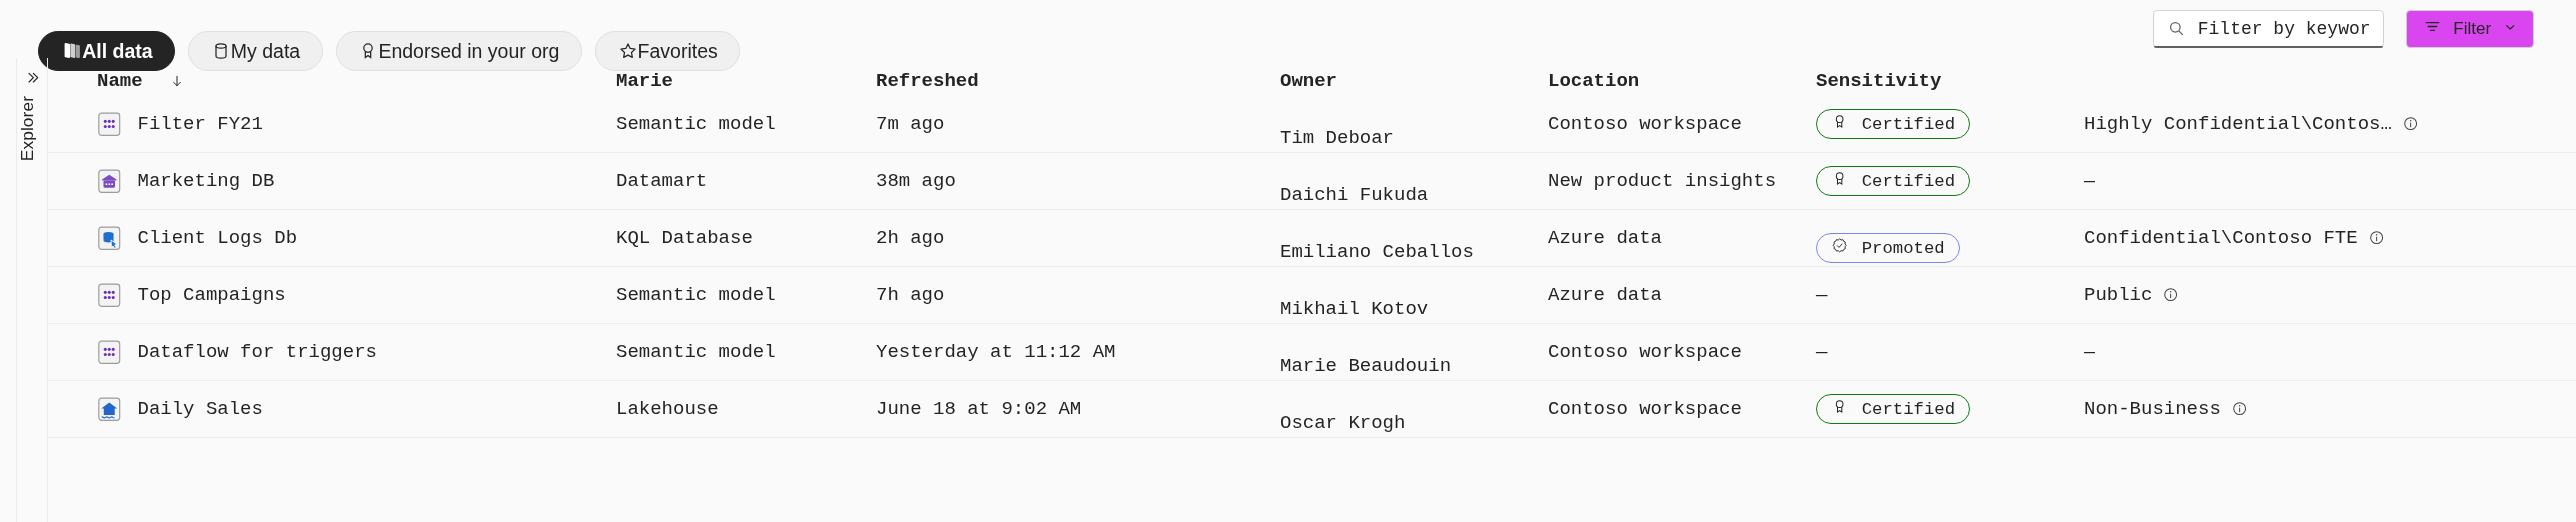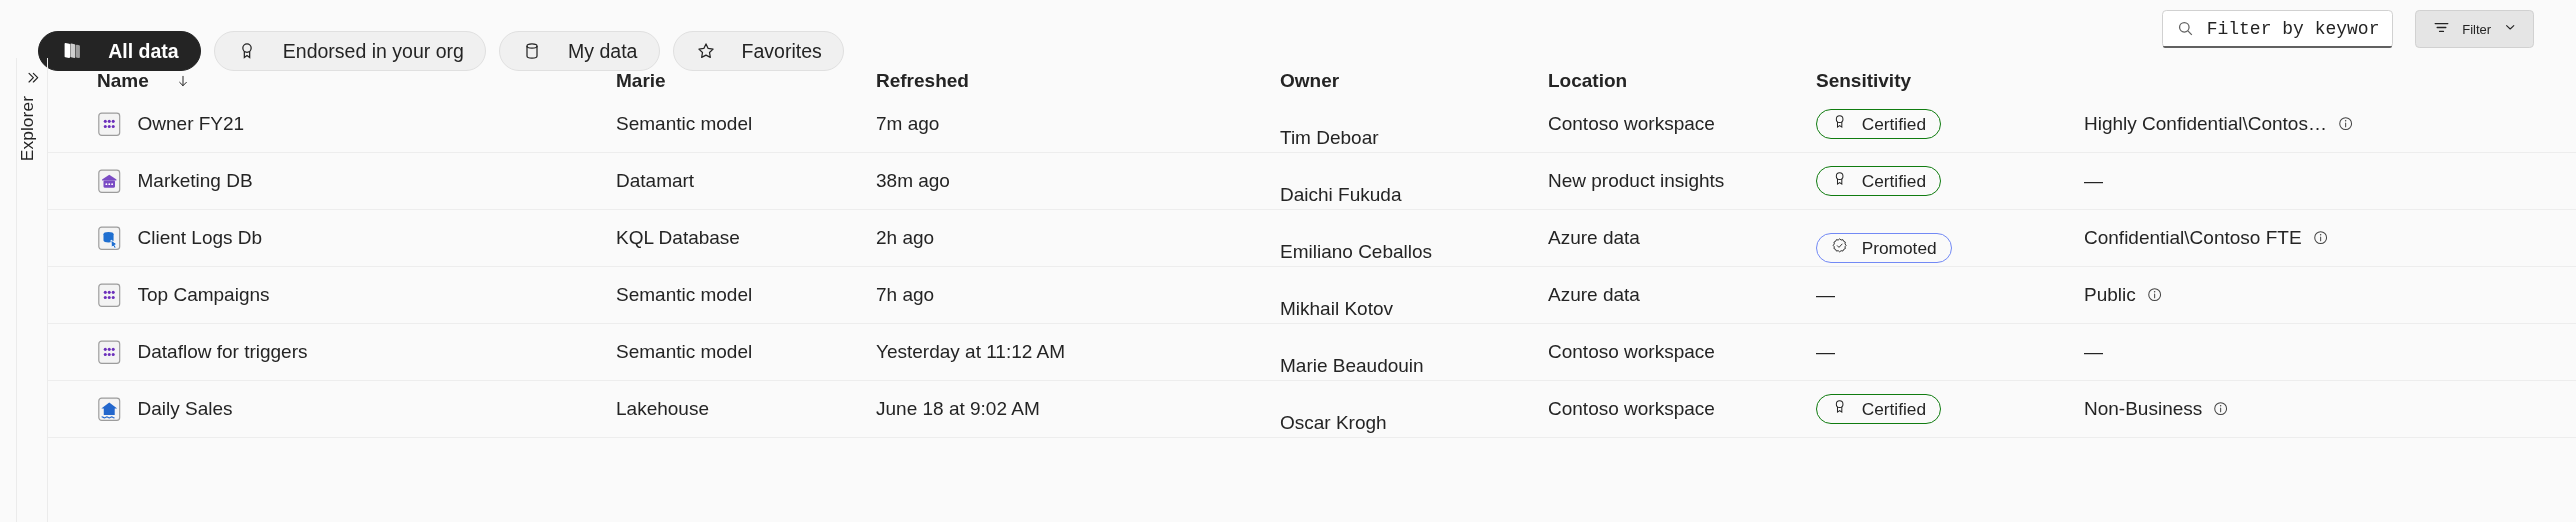--- a/index.html
+++ b/index.html
@@ -24,21 +24,21 @@
     height: 58px;
     display: flex;
     align-items: center;
     padding: 0 42px 0 38px;
     box-sizing: border-box;
   }
   .pill-group { display: flex; align-items: center; gap: 13px; }
   .pill {
     display: inline-flex;
     align-items: center;
-    gap: 26px;
+    gap: 0;
     height: 40px;
     padding: 0 21.6px;
     border-radius: 20px;
     background: #f0f0f0;
     border: 0.7px solid #e0e0e0;
     font-size: 19.5px;
     color: #242424;
     cursor: pointer;
     white-space: nowrap;
     box-sizing: border-box;
@@ -91,24 +91,24 @@
     padding: 0;
   }
   .search-input::placeholder { color: #242424; opacity: 1; }
 
   .filter-btn {
     display: inline-flex;
     align-items: center;
     gap: 11.5px;
     height: 38px;
     padding: 0 16px;
-    background: #e5e5e5;
+    background: #d946ef;
     border: 0.7px solid #d1d1d1;
     border-radius: 4.3px;
-    font-size: 13px;
+    font-size: 17px;
     color: #242424;
     cursor: pointer;
     box-sizing: border-box;
     white-space: nowrap;
   }
 
   
   .rail {
     position: absolute;
     top: 58px;
@@ -156,20 +156,21 @@
     overflow: hidden;
   }
   .row {
     display: flex;
     align-items: center;
     height: 57px;
     padding-left: 49px;
     padding-right: 42px;
     box-sizing: border-box;
     border-bottom: 0.7px solid #ededed;
+    font-family: Liberation Mono, monospace;
   }
   .row.header {
     height: 38px;
     border-bottom: none;
     font-weight: 600;
     color: #242424;
     font-size: 19px;
     align-items: flex-end;
     padding-bottom: 4.3px;
   }
@@ -230,35 +231,35 @@
             <path d="M10.4 4.9c0-.6.5-1 1.1-.9l3.6.7c.5.1.8.5.8 1v13.4c0 .6-.5 1-1.1.9l-3.6-.7a1 1 0 0 1-.8-1V4.9Z" fill="#ffffff" opacity=".78"></path>
             <path d="M16.6 6.1c0-.6.5-1 1.1-.9l2.5.5c.5.1.8.5.8 1v12.5c0 .6-.5 1-1.1.9l-2.5-.5a1 1 0 0 1-.8-1V6.1Z" fill="#ffffff" opacity=".56"></path>
           </svg>
         </span>
         <span>All data</span>
       </div>
 
       <div class="pill">
         <span class="glyph">
           <svg width="20" height="20" viewBox="0 0 24 24" fill="none" stroke="#242424" stroke-width="1.5">
+            <ellipse cx="12" cy="6" rx="6" ry="2.6"></ellipse>
+            <path d="M6 6v12c0 1.4 2.7 2.6 6 2.6s6-1.2 6-2.6V6"></path>
+          </svg>
+        </span>
+        <span>My data</span>
+      </div>
+
+      <div class="pill">
+        <span class="glyph">
+          <svg width="20" height="20" viewBox="0 0 24 24" fill="none" stroke="#242424" stroke-width="1.5">
             <circle cx="12" cy="8.5" r="5"></circle>
             <path d="M8.8 12.6v7.2l3.2-2.3 3.2 2.3v-7.2"></path>
           </svg>
         </span>
         <span>Endorsed in your org</span>
-      </div>
-
-      <div class="pill">
-        <span class="glyph">
-          <svg width="20" height="20" viewBox="0 0 24 24" fill="none" stroke="#242424" stroke-width="1.5">
-            <ellipse cx="12" cy="6" rx="6" ry="2.6"></ellipse>
-            <path d="M6 6v12c0 1.4 2.7 2.6 6 2.6s6-1.2 6-2.6V6"></path>
-          </svg>
-        </span>
-        <span>My data</span>
       </div>
 
       <div class="pill">
         <span class="glyph">
           <svg width="20" height="20" viewBox="0 0 24 24" fill="none" stroke="#242424" stroke-width="1.5" stroke-linejoin="round">
             <path d="M12 3.5l2.6 5.4 5.9.8-4.3 4.1 1 5.9-5.2-2.8-5.2 2.8 1-5.9L3.5 9.7l5.9-.8L12 3.5Z"></path>
           </svg>
         </span>
         <span>Favorites</span>
       </div>
@@ -327,21 +328,21 @@
               <svg width="24.5" height="24.5" viewBox="0 0 34 34">
                 <rect x="2.5" y="1.5" width="29" height="31" rx="4" fill="#f3f3f3" stroke="#9c9c9c" stroke-width="1.6"></rect>
                 <circle cx="11.5" cy="13" r="2.1" fill="#6b2fbb"></circle>
                 <circle cx="11.5" cy="20" r="2.1" fill="#6b2fbb"></circle>
                 <circle cx="17" cy="13" r="2.1" fill="#6b2fbb"></circle>
                 <circle cx="17" cy="20" r="2.1" fill="#6b2fbb"></circle>
                 <circle cx="22.5" cy="13" r="2.1" fill="#6b2fbb"></circle>
                 <circle cx="22.5" cy="20" r="2.1" fill="#6b2fbb"></circle>
               </svg>
             </span>
-            <span class="truncate">Owner FY21</span>
+            <span class="truncate">Filter FY21</span>
           </div>
           <div class="c-type">Semantic model</div>
           <div class="c-refr">7m ago</div>
           <div class="c-owner">Tim Deboar</div>
           <div class="c-loc">Contoso workspace</div>
           <div class="c-endo">
             <span class="badge ">
               <span><svg width="17.3" height="17.3" viewBox="0 0 24 24" fill="none" stroke="#242424" stroke-width="1.4">
                   <circle cx="12" cy="8.5" r="4.6"></circle>
                   <path d="M9 12.6v7l3-2.2 3 2.2v-7"></path>

